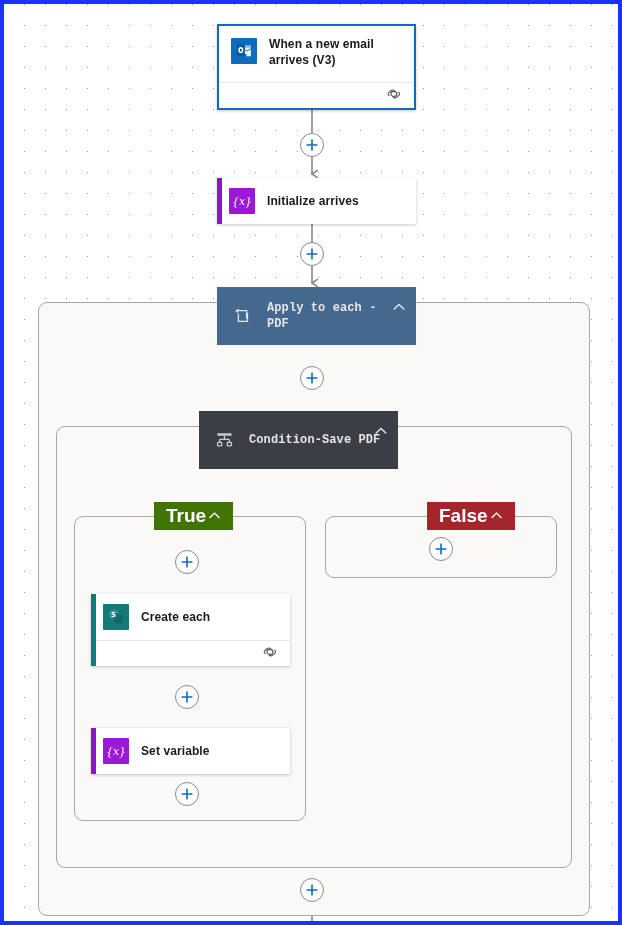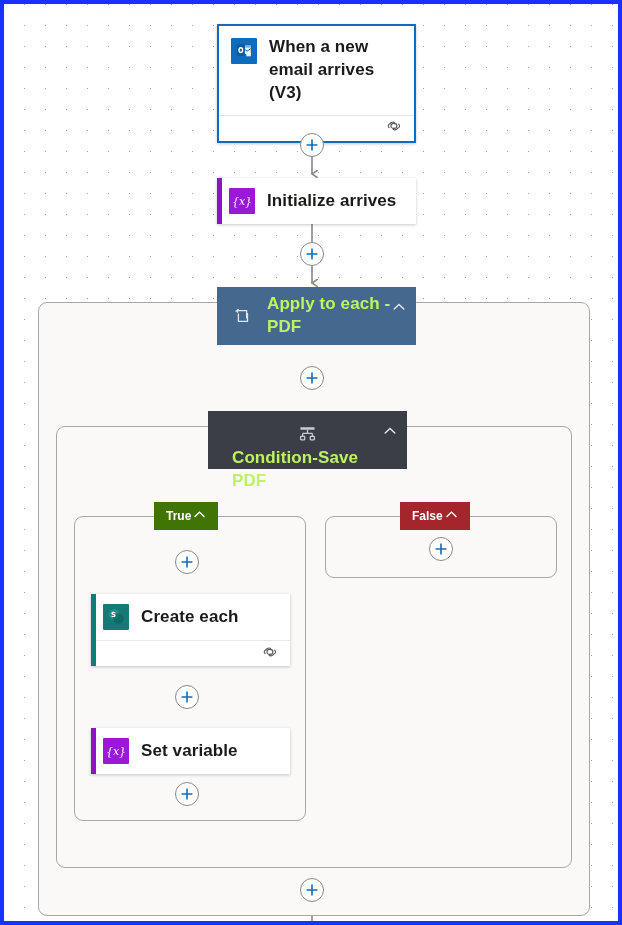--- a/index.html
+++ b/index.html
@@ -59,21 +59,21 @@
     background: #ffffff;
     box-shadow: 0 1px 3px rgba(0,0,0,0.22);
   }
   .node-body {
     display: flex;
     align-items: center;
     padding: 10px 12px;
     min-height: 46px;
   }
   .node-title {
-    font-size: 17px;
+    font-size: 12px;
     color: #1b1a19;
     font-weight: 600;
     line-height: 1.35;
     margin-left: 12px;
     letter-spacing: 0.1px;
   }
   .node-footer {
     border-top: 1px solid #e6e6e6;
     height: 26px;
     display: flex;
@@ -108,49 +108,48 @@
                    font-family: "Liberation Serif", serif; font-style: italic; }
 
   
   .scope-header {
     position: absolute;
     display: flex;
     align-items: center;
     padding: 10px 12px;
     min-height: 56px;
   }
-  .scope-header .node-title { color: #bef264; }
+  .scope-header .node-title { color: #e5e5e5; font-family: Liberation Mono, monospace; }
   #node-foreach {
     left: 213px; top: 283px; width: 199px; height: 58px;
     background: #45688e;
   }
   #node-condition {
-    left: 204px; top: 407px; width: 199px; height: 58px;
+    left: 195px; top: 407px; width: 199px; height: 58px;
     background: #3b3f45;
-    flex-direction: column;
   }
   .chev {
     position: absolute; right: 10px; top: 13px;
     width: 14px; height: 14px;
   }
 
   
   .branch-badge {
     position: absolute;
     display: flex;
     align-items: center;
     gap: 2px;
     padding: 6px 12px;
     height: 28px;
     color: #ffffff;
-    font-size: 12px;
+    font-size: 19px;
     font-weight: 700;
   }
   #badge-true  { left: 150px; top: 498px; background: #407505; }
-  #badge-false { left: 396px; top: 498px; background: #a4262c; text-align: right; }
+  #badge-false { left: 423px; top: 498px; background: #a4262c; text-align: right; }
 
   
   #node-createfile { left: 87px; top: 590px; width: 199px; }
   .accent-sharepoint { background: #0e7c77; }
   .tile-sharepoint { background: #157a75; }
 
   
   #node-setvar { left: 87px; top: 724px; width: 199px; }
 
   

